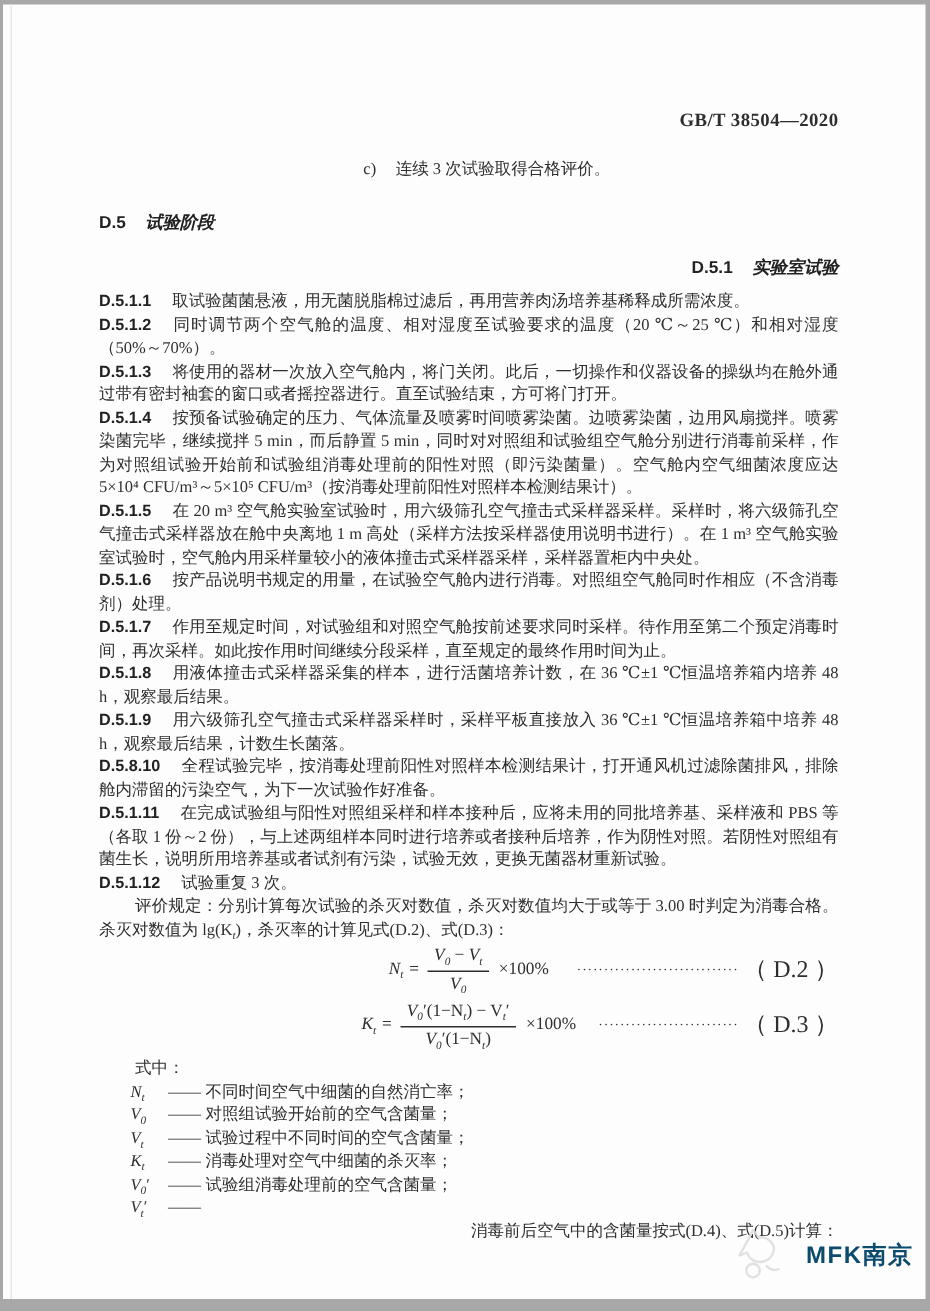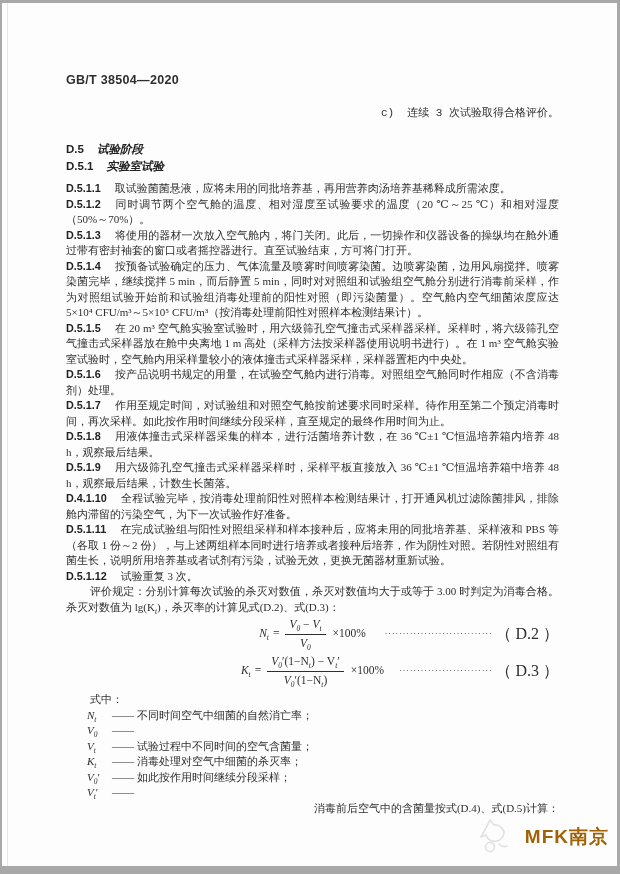--- a/index.html
+++ b/index.html
@@ -15,31 +15,31 @@
   }
   .page-left-line{
     position:absolute;left:5px;top:0;bottom:0;width:1px;background:#e7e7e7;
   }
   .content{
     position:absolute;left:64px;width:493px;top:0;
     font-size:11px;line-height:15.5px;text-align:justify;
   }
   .std-header{
     margin:70px 0 0 0;font-size:12.5px;font-weight:bold;letter-spacing:.3px;
-    font-family:Liberation Sans, sans-serif;text-align:left;
+    font-family:Liberation Serif, serif;text-align:right;
   }
-  .item-c{margin:17px 0 0 0;padding-left:24px;text-align:right;font-family:Liberation Mono, monospace;}
+  .item-c{margin:17px 0 0 0;padding-left:24px;text-align:center;}
   .item-c .marker{margin-right:13px;}
   .h2,.h3{
     margin:0;text-align:left;font-weight:bold;
     font-family:"Liberation Sans","DejaVu Sans",sans-serif;
     font-size:11.5px;color:#222;
   }
   .h2{margin-top:21px;}
-  .h3{margin-top:1px;}
+  .h3{margin-top:14px;text-align:right;}
   .h2 .htitle,.h3 .htitle{margin-left:13px;font-style:italic;}
   .clauses{margin-top:7px;}
   .clause{margin:0;}
   .clabel{
     font-family:"Liberation Sans","DejaVu Sans",sans-serif;
     font-weight:bold;font-size:10.8px;margin-right:14px;color:#222;
   }
   .eval{margin:0;text-indent:24px;}
   sub{font-size:7.5px;line-height:0;}
   .sym{font-style:italic;}
@@ -62,51 +62,51 @@
   .dash{margin-right:3px;white-space:nowrap;}
   .dtext{flex:1;}
   .closing{margin:0;padding-left:24px;text-align:right;}
   .pageno{margin:9px 0 0 14px;font-size:10.5px;text-align:left;}
   .watermark{
     position:absolute;right:8px;bottom:10px;display:flex;align-items:center;
     color:#dedede;
   }
   .wlogo{margin-right:6px;opacity:.9;}
   .wtext{
-    font-size:19px;font-weight:bold;letter-spacing:1px;
-    font-family:"Liberation Sans","DejaVu Sans",sans-serif;color:#a16207;
+    font-size:16px;font-weight:bold;letter-spacing:1px;
+    font-family:"Liberation Sans","DejaVu Sans",sans-serif;color:#0c4a6e;
   }
 </style>
 </head>
 <body>
 
 <div class="page">
   <div class="page-left-line"></div>
 
   <div class="content">
 
     <p class="std-header">GB/T 38504—2020</p>
 
     <p class="item-c"><span class="marker">c)</span><span>连续 3 次试验取得合格评价。</span></p>
 
     <p class="h2"><span>D.5</span><span class="htitle">试验阶段</span></p>
 
     <p class="h3"><span>D.5.1</span><span class="htitle">实验室试验</span></p>
 
     <div class="clauses">
-      <p class="clause"><span class="clabel">D.5.1.1</span><span>取试验菌菌悬液，应将未用的同批培养基，再用营养肉汤培养基稀释成所需浓度。</span></p>
+      <p class="clause"><span class="clabel">D.5.1.1</span><span>取试验菌菌悬液，用无菌脱脂棉过滤后，再用营养肉汤培养基稀释成所需浓度。</span></p>
       <p class="clause"><span class="clabel">D.5.1.2</span><span>同时调节两个空气舱的温度、相对湿度至试验要求的温度（20 ℃～25 ℃）和相对湿度（50%～70%）。</span></p>
       <p class="clause"><span class="clabel">D.5.1.3</span><span>将使用的器材一次放入空气舱内，将门关闭。此后，一切操作和仪器设备的操纵均在舱外通过带有密封袖套的窗口或者摇控器进行。直至试验结束，方可将门打开。</span></p>
       <p class="clause"><span class="clabel">D.5.1.4</span><span>按预备试验确定的压力、气体流量及喷雾时间喷雾染菌。边喷雾染菌，边用风扇搅拌。喷雾染菌完毕，继续搅拌 5 min，而后静置 5 min，同时对对照组和试验组空气舱分别进行消毒前采样，作为对照组试验开始前和试验组消毒处理前的阳性对照（即污染菌量）。空气舱内空气细菌浓度应达 5×10⁴ CFU/m³～5×10⁵ CFU/m³（按消毒处理前阳性对照样本检测结果计）。</span></p>
       <p class="clause"><span class="clabel">D.5.1.5</span><span>在 20 m³ 空气舱实验室试验时，用六级筛孔空气撞击式采样器采样。采样时，将六级筛孔空气撞击式采样器放在舱中央离地 1 m 高处（采样方法按采样器使用说明书进行）。在 1 m³ 空气舱实验室试验时，空气舱内用采样量较小的液体撞击式采样器采样，采样器置柜内中央处。</span></p>
       <p class="clause"><span class="clabel">D.5.1.6</span><span>按产品说明书规定的用量，在试验空气舱内进行消毒。对照组空气舱同时作相应（不含消毒剂）处理。</span></p>
       <p class="clause"><span class="clabel">D.5.1.7</span><span>作用至规定时间，对试验组和对照空气舱按前述要求同时采样。待作用至第二个预定消毒时间，再次采样。如此按作用时间继续分段采样，直至规定的最终作用时间为止。</span></p>
       <p class="clause"><span class="clabel">D.5.1.8</span><span>用液体撞击式采样器采集的样本，进行活菌培养计数，在 36 ℃±1 ℃恒温培养箱内培养 48 h，观察最后结果。</span></p>
       <p class="clause"><span class="clabel">D.5.1.9</span><span>用六级筛孔空气撞击式采样器采样时，采样平板直接放入 36 ℃±1 ℃恒温培养箱中培养 48 h，观察最后结果，计数生长菌落。</span></p>
-      <p class="clause"><span class="clabel">D.4.1.10</span><span>全程试验完毕，按消毒处理前阳性对照样本检测结果计，打开通风机过滤除菌排风，排除舱内滞留的污染空气，为下一次试验作好准备。</span></p>
+      <p class="clause"><span class="clabel">D.5.8.10</span><span>全程试验完毕，按消毒处理前阳性对照样本检测结果计，打开通风机过滤除菌排风，排除舱内滞留的污染空气，为下一次试验作好准备。</span></p>
       <p class="clause"><span class="clabel">D.5.1.11</span><span>在完成试验组与阳性对照组采样和样本接种后，应将未用的同批培养基、采样液和 PBS 等（各取 1 份～2 份），与上述两组样本同时进行培养或者接种后培养，作为阴性对照。若阴性对照组有菌生长，说明所用培养基或者试剂有污染，试验无效，更换无菌器材重新试验。</span></p>
       <p class="clause"><span class="clabel">D.5.1.12</span><span>试验重复 3 次。</span></p>
     </div>
 
     <p class="eval"><span>评价规定：分别计算每次试验的杀灭对数值，杀灭对数值均大于或等于 3.00 时判定为消毒合格。杀灭对数值为 lg(K</span><sub class="sym">t</sub><span>)，杀灭率的计算见式(D.2)、式(D.3)：</span></p>
 
     <div class="formula-row">
       <span class="math">
         <span><span class="sym">N</span><sub class="sym">t</sub></span>
         <span class="eq">=</span>
@@ -142,35 +142,36 @@
 
     <div>
       <p class="def">
           <span class="sym-box"><span class="sym">N</span><sub class="sym">t</sub><span></span></span>
           <span class="dash">——</span>
           <span class="dtext">不同时间空气中细菌的自然消亡率；</span>
         </p>
       <p class="def">
           <span class="sym-box"><span class="sym">V</span><sub class="sym">0</sub><span></span></span>
           <span class="dash">——</span>
+          <span class="dtext">对照组试验开始前的空气含菌量；</span>
         </p>
       <p class="def">
           <span class="sym-box"><span class="sym">V</span><sub class="sym">t</sub><span></span></span>
           <span class="dash">——</span>
           <span class="dtext">试验过程中不同时间的空气含菌量；</span>
         </p>
       <p class="def">
           <span class="sym-box"><span class="sym">K</span><sub class="sym">t</sub><span></span></span>
           <span class="dash">——</span>
           <span class="dtext">消毒处理对空气中细菌的杀灭率；</span>
         </p>
       <p class="def">
           <span class="sym-box"><span class="sym">V</span><sub class="sym">0</sub><span>′</span></span>
           <span class="dash">——</span>
-          <span class="dtext">如此按作用时间继续分段采样；</span>
+          <span class="dtext">试验组消毒处理前的空气含菌量；</span>
         </p>
       <p class="def">
           <span class="sym-box"><span class="sym">V</span><sub class="sym">t</sub><span>′</span></span>
           <span class="dash">——</span>
         </p>
     </div>
 
     <p class="closing">消毒前后空气中的含菌量按式(D.4)、式(D.5)计算：</p>
 
   </div>

